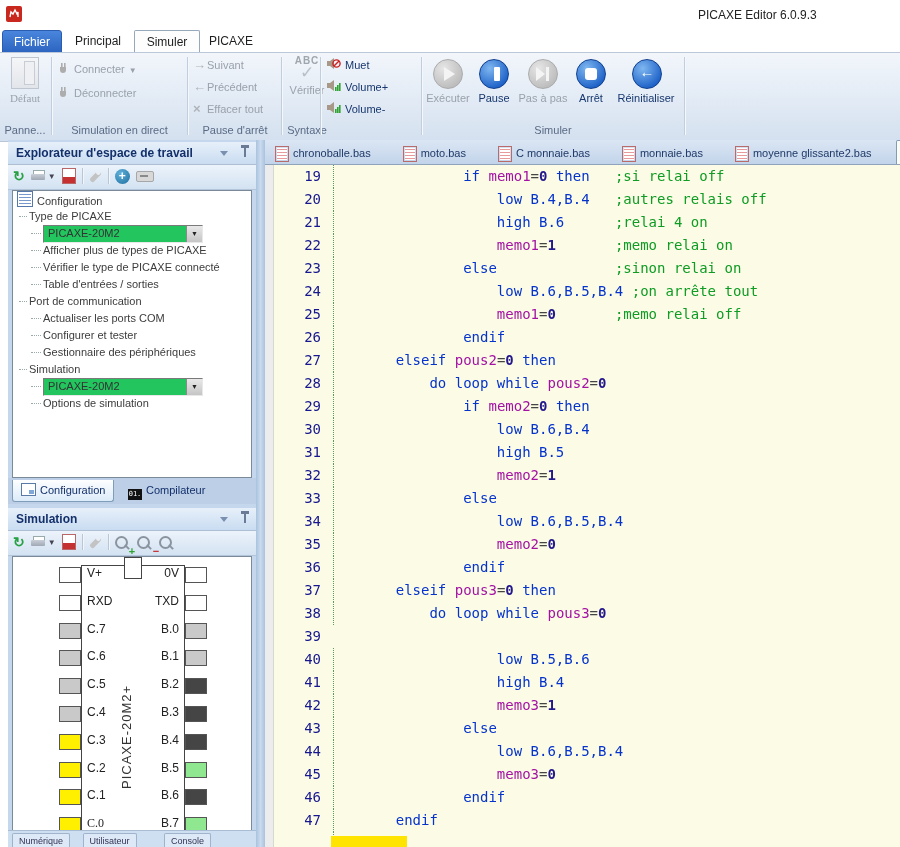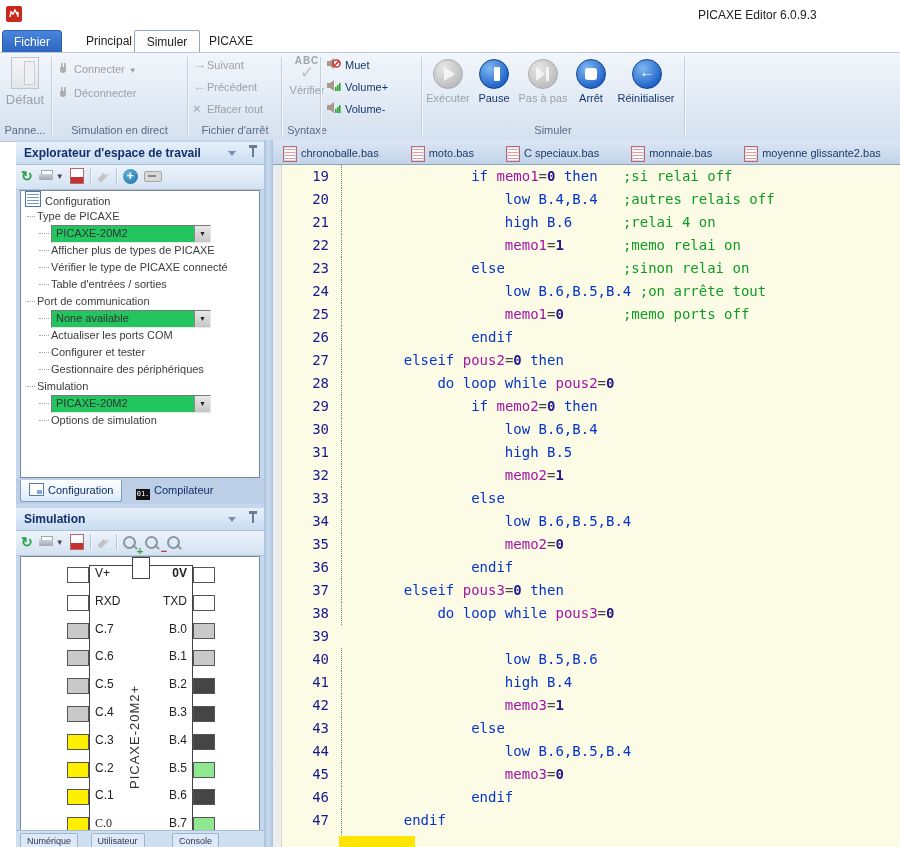--- a/index.html
+++ b/index.html
@@ -7,21 +7,21 @@
        font-family:"Liberation Sans",sans-serif;-webkit-font-smoothing:antialiased;}
   
   .titlebar{position:absolute;left:0;top:0;width:900px;height:30px;background:#fff;}
   .app-logo{position:absolute;left:6px;top:6px;width:16px;height:16px;background:#C8281E;border-radius:2px;}
   .app-logo svg{position:absolute;left:2px;top:2px;}
   .app-title{position:absolute;left:698px;top:8px;font-size:12px;color:#222;}
   
   .ribbon-tabs{position:absolute;left:0;top:30px;width:900px;height:23px;background:#fff;}
   .rtab{position:absolute;top:0;height:22px;line-height:22px;text-align:center;font-size:12px;color:#1e1e1e;cursor:default;}
   .rtab.file{left:2px;width:58px;background:linear-gradient(#4a86dd,#2b63be);color:#fff;border-radius:3px 3px 0 0;border:1px solid #2a5cb0;}
-  .rtab.t1{left:64px;width:68px;text-align:right;}
+  .rtab.t1{left:64px;width:68px;}
   .rtab.t2{left:134px;width:64px;background:#fdfdfe;border:1px solid #98a8bb;border-bottom:none;border-radius:2px 2px 0 0;}
   .rtab.t3{left:200px;width:62px;}
   
   .ribbon{position:absolute;left:0;top:52px;width:900px;height:88px;background:linear-gradient(#f2f6fb,#dde7f3 70%,#d4e0ef);border-top:1px solid #bac8da;border-bottom:1px solid #b9c7d8;}
   .rgroup{position:absolute;top:0;height:70px;}
   .rgl{position:absolute;top:71px;height:15px;font-size:11px;color:#5a6b85;text-align:center;width:100%;}
   .rsep{position:absolute;top:4px;height:78px;width:1px;background:#c3cedc;box-shadow:1px 0 0 #f4f8fc;}
   .bigbtn{position:absolute;top:4px;width:46px;text-align:center;cursor:default;}
   .circle{width:28px;height:28px;border-radius:50%;margin:2px auto 3px;position:relative;}
   .circle.blue{background:radial-gradient(circle at 35% 30%,#7fb7f0,#1e62c8 75%);border:1px solid #10408f;}
@@ -44,23 +44,23 @@
   .dd-arrow{font-size:8px;color:#9aa1ab;margin-left:4px;}
   .arrow-ic{display:inline-block;width:14px;font-weight:bold;color:#b0b4ba;font-size:13px;}
   .x-ic{display:inline-block;width:14px;font-weight:bold;color:#b0b4ba;font-size:13px;}
   .verif{position:absolute;left:4px;top:2px;width:40px;text-align:center;}
   .verif .abc{font-size:10px;font-weight:bold;color:#a0a6ae;letter-spacing:1px;}
   .verif .chk{font-size:17px;color:#b9bfc8;line-height:14px;}
   .verif .vlbl{font-size:11px;color:#9aa1ab;margin-top:4px;}
   .defbtn{position:absolute;left:5px;top:4px;width:40px;text-align:center;}
   .def-ic{width:26px;height:30px;margin:0 auto 3px;border:1px solid #c0c6cf;background:linear-gradient(#f5f6f8,#e2e5ea);position:relative;}
   .def-ic::after{content:"";position:absolute;right:3px;top:3px;width:9px;height:22px;border:1px solid #c8ccd4;background:#eef0f3;}
-  .def-lbl{font-size:13px;color:#9aa1ab;}
-  
-  .main{position:absolute;left:16px;top:140px;width:752px;height:707px;background:#bfd3e8;}
+  .def-lbl{font-size:11px;color:#9aa1ab;font-family:Liberation Serif, serif;}
+  
+  .main{position:absolute;left:8px;top:140px;width:752px;height:707px;background:#bfd3e8;}
   .sidebar{position:absolute;left:0;top:0;width:248px;height:707px;background:#c4d7ec;}
   .splitter{position:absolute;left:248px;top:0;width:9px;height:707px;background:linear-gradient(90deg,#aac2de,#cadbee 50%,#aac2de);}
   .panel-hd{position:absolute;left:0;width:248px;height:22px;background:linear-gradient(#e7f0fa,#c9dcf1);border-bottom:1px solid #aebfd4;}
   .panel-hd .t{position:absolute;left:8px;top:4px;font-size:12px;font-weight:bold;color:#13306b;}
   .hd-chev{position:absolute;right:28px;top:9px;width:0;height:0;border-left:4px solid transparent;border-right:4px solid transparent;border-top:5px solid #7a90b0;}
   .hd-pin{position:absolute;right:10px;top:6px;width:2px;height:9px;background:#6b7b95;}
   .hd-pin::before{content:"";position:absolute;left:-3px;top:-3px;width:8px;height:3px;background:#6b7b95;}
   .ptoolbar{position:absolute;left:0;width:248px;height:24px;background:linear-gradient(#ecf3fb,#d3e2f2);border-bottom:1px solid #b5c5d9;}
   .ptoolbar .tb{position:absolute;top:3px;display:flex;align-items:center;gap:6px;left:5px;}
   .tsep{width:1px;height:16px;background:#b9c6d6;box-shadow:1px 0 0 #f0f6fc;}
@@ -170,21 +170,21 @@
           </svg></span><span>Déconnecter</span>
     </div>
     <div class="rgl">Simulation en direct</div>
   </div>
   <div class="rsep" style="left:187px;"></div>
 
   <div class="rgroup" style="left:189px;width:92px;">
     <div class="smallbtn disabled" style="top:2px;"><span class="arrow-ic">→</span><span>Suivant</span></div>
     <div class="smallbtn disabled" style="top:24px;"><span class="arrow-ic">←</span><span>Précédent</span></div>
     <div class="smallbtn disabled" style="top:46px;"><span class="x-ic">×</span><span>Effacer tout</span></div>
-    <div class="rgl">Fichier d'arrêt</div>
+    <div class="rgl">Pause d'arrêt</div>
   </div>
   <div class="rsep" style="left:281px;"></div>
 
   <div class="rgroup" style="left:283px;width:48px;">
     <div class="verif">
       <div class="abc">ABC</div>
       <div class="chk">✓</div>
       <div class="vlbl">Vérifier</div>
     </div>
     <div class="rgl">Syntaxe</div>
@@ -286,24 +286,20 @@
         <div class="trow lvl0"><span class="root-ic"></span><span>Configuration</span></div>
         <div class="trow lvl1"><span>Type de PICAXE</span></div>
         <div class="trow lvl2"><span class="combo">
             <span class="cv">PICAXE-20M2</span>
             <span class="ca">▼</span>
           </span></div>
         <div class="trow lvl2"><span>Afficher plus de types de PICAXE</span></div>
         <div class="trow lvl2"><span>Vérifier le type de PICAXE connecté</span></div>
         <div class="trow lvl2"><span>Table d'entrées / sorties</span></div>
         <div class="trow lvl1"><span>Port de communication</span></div>
-        <div class="trow lvl2"><span class="combo">
-            <span class="cv">None available</span>
-            <span class="ca">▼</span>
-          </span></div>
         <div class="trow lvl2"><span>Actualiser les ports COM</span></div>
         <div class="trow lvl2"><span>Configurer et tester</span></div>
         <div class="trow lvl2"><span>Gestionnaire des périphériques</span></div>
         <div class="trow lvl1"><span>Simulation</span></div>
         <div class="trow lvl2"><span class="combo">
             <span class="cv">PICAXE-20M2</span>
             <span class="ca">▼</span>
           </span></div>
         <div class="trow lvl2"><span>Options de simulation</span></div>
       </div>
@@ -354,21 +350,21 @@
           <div class="pinbox" style="left: 46px; top: 149px; background: rgb(201, 201, 201);"></div>
           <div class="pinlbl" style="left: 74px; top: 148px;">C.4</div>
           <div class="pinbox" style="left: 46px; top: 177px; background: rgb(255, 240, 0);"></div>
           <div class="pinlbl" style="left: 74px; top: 176px;">C.3</div>
           <div class="pinbox" style="left: 46px; top: 205px; background: rgb(255, 240, 0);"></div>
           <div class="pinlbl" style="left: 74px; top: 204px;">C.2</div>
           <div class="pinbox" style="left: 46px; top: 232px; background: rgb(255, 240, 0);"></div>
           <div class="pinlbl" style="left: 74px; top: 231px;">C.1</div>
           <div class="pinbox" style="left: 46px; top: 260px; background: rgb(255, 240, 0);"></div>
           <div class="pinlbl" style="left: 74px; top: 259px; font-family: Liberation Serif, serif;">C.0</div>
-          <div class="pinlbl r" style="left: 120px; top: 9px; font-weight: bold;">0V</div>
+          <div class="pinlbl r" style="left: 120px; top: 9px;">0V</div>
           <div class="pinbox" style="left: 172px; top: 10px; background: rgb(255, 255, 255);"></div>
           <div class="pinlbl r" style="left: 120px; top: 37px;">TXD</div>
           <div class="pinbox" style="left: 172px; top: 38px; background: rgb(255, 255, 255);"></div>
           <div class="pinlbl r" style="left: 120px; top: 65px;">B.0</div>
           <div class="pinbox" style="left: 172px; top: 66px; background: rgb(201, 201, 201);"></div>
           <div class="pinlbl r" style="left: 120px; top: 92px;">B.1</div>
           <div class="pinbox" style="left: 172px; top: 93px; background: rgb(201, 201, 201);"></div>
           <div class="pinlbl r" style="left: 120px; top: 120px;">B.2</div>
           <div class="pinbox" style="left: 172px; top: 121px; background: rgb(69, 69, 69);"></div>
           <div class="pinlbl r" style="left: 120px; top: 148px;">B.3</div>
@@ -397,21 +393,21 @@
         <div class="etab">
           <span class="doc-ic"></span>
           <span>chronoballe.bas</span>
         </div>
         <div class="etab">
           <span class="doc-ic"></span>
           <span>moto.bas</span>
         </div>
         <div class="etab">
           <span class="doc-ic"></span>
-          <span>C speciaux.bas</span>
+          <span>C monnaie.bas</span>
         </div>
         <div class="etab">
           <span class="doc-ic"></span>
           <span>monnaie.bas</span>
         </div>
         <div class="etab">
           <span class="doc-ic"></span>
           <span>moyenne glissante2.bas</span>
         </div>
         <div class="etab active">
@@ -440,21 +436,21 @@
           <div class="cl">
             <span class="ln">23</span>
             <span class="cd"><span class="tk-w">            </span><span class="tk-k">else</span><span class="tk-w">              </span><span class="tk-c">;sinon relai on</span></span>
           </div>
           <div class="cl">
             <span class="ln">24</span>
             <span class="cd"><span class="tk-w">                </span><span class="tk-k">low </span><span class="tk-k">B.6,B.5,B.4</span><span class="tk-w"> </span><span class="tk-c">;on arrête tout</span></span>
           </div>
           <div class="cl">
             <span class="ln">25</span>
-            <span class="cd"><span class="tk-w">                </span><span class="tk-v">memo1</span><span class="tk-o">=</span><span class="tk-n">0</span><span class="tk-w">       </span><span class="tk-c">;memo ports off</span></span>
+            <span class="cd"><span class="tk-w">                </span><span class="tk-v">memo1</span><span class="tk-o">=</span><span class="tk-n">0</span><span class="tk-w">       </span><span class="tk-c">;memo relai off</span></span>
           </div>
           <div class="cl">
             <span class="ln">26</span>
             <span class="cd"><span class="tk-w">            </span><span class="tk-k">endif</span></span>
           </div>
           <div class="cl">
             <span class="ln">27</span>
             <span class="cd"><span class="tk-w">    </span><span class="tk-k">elseif </span><span class="tk-v">pous2</span><span class="tk-o">=</span><span class="tk-n">0</span><span class="tk-k"> then</span></span>
           </div>
           <div class="cl">

